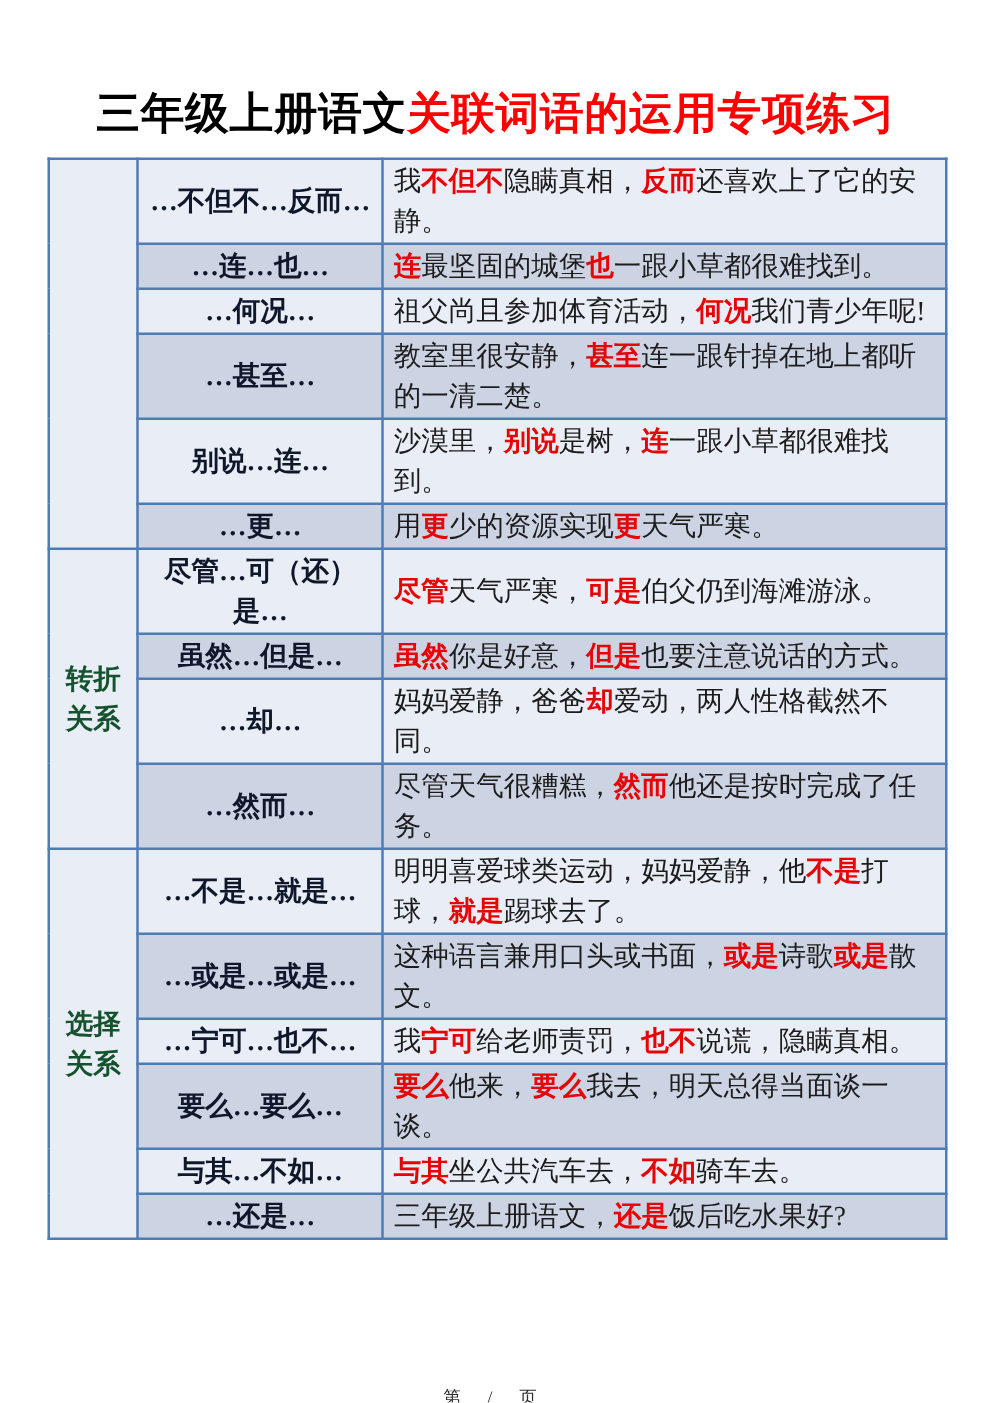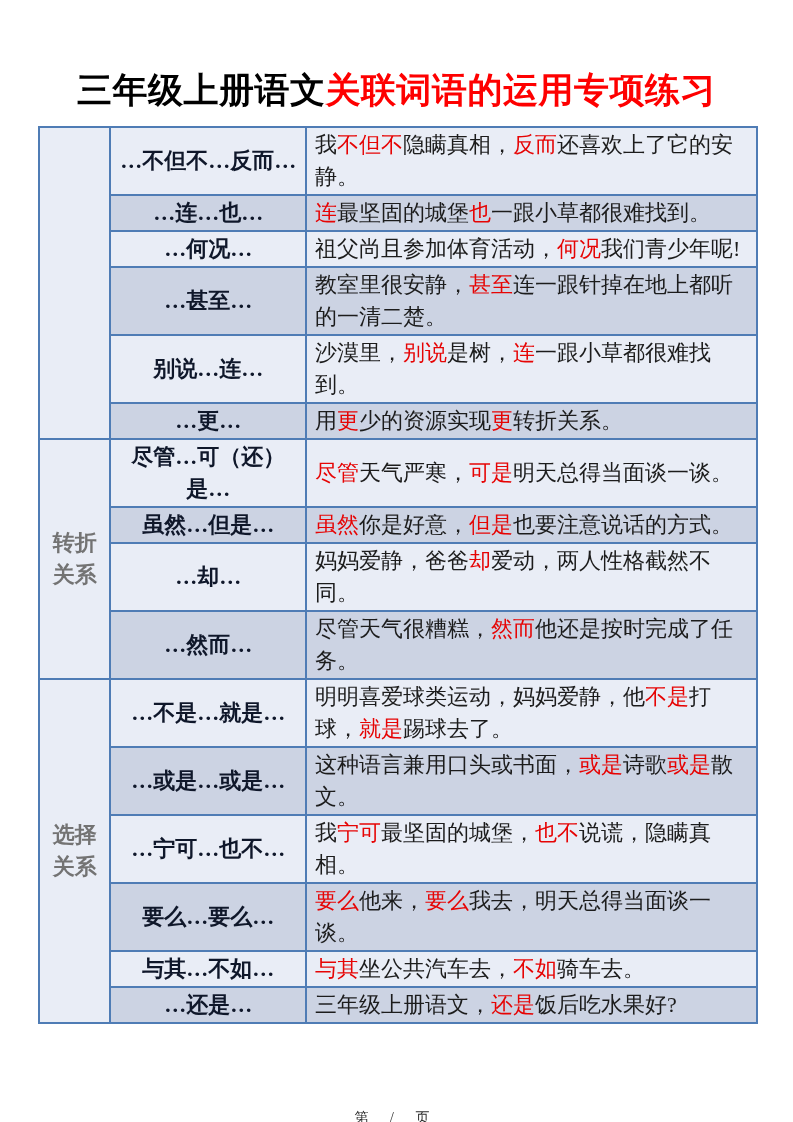--- a/index.html
+++ b/index.html
@@ -21,31 +21,31 @@
     margin-left:38px;width:720px;
   }
   table.wtable td{
     border:2px solid #4f7cb5;
     vertical-align:middle;
     padding:1px 8px;
     font-size:22px;line-height:32px;
   }
   td.cat{
     width:51px;padding:1px 2px;
-    text-align:center;font-weight:bold;color:#737373;
+    text-align:center;font-weight:bold;color:#14532d;
     background:#e9edf6;font-size:23px;line-height:34px;
   }
   td.pattern{
     width:171px;text-align:center;
     color:#0f172a;font-weight:bold;
   }
   td.sentence{width:418px;color:#1c1c1c;text-align:left;}
   tr.band-light td.pattern, tr.band-light td.sentence{background:#e9edf6;}
   tr.band-dark  td.pattern, tr.band-dark  td.sentence{background:#ccd3e3;}
-  .red{color:#e60404;font-weight:normal;}
+  .red{color:#e60404;font-weight:bold;}
   .footer{
     position:absolute;left:0;bottom:32px;width:100%;
     text-align:center;font-size:14px;color:#2b2b2b;
     letter-spacing:9px;
     font-family:Liberation Serif, serif;
   }
 </style>
 </head>
 <body>
 
@@ -71,26 +71,26 @@
         <tr class="band-dark">
           <td class="pattern">…甚至…</td>
           <td class="sentence"><span>教室里很安静，</span><span class="red">甚至</span><span>连一跟针掉在地上都听的一清二楚。</span></td>
         </tr>
         <tr class="band-light">
           <td class="pattern">别说…连…</td>
           <td class="sentence"><span>沙漠里，</span><span class="red">别说</span><span>是树，</span><span class="red">连</span><span>一跟小草都很难找到。</span></td>
         </tr>
         <tr class="band-dark">
           <td class="pattern">…更…</td>
-          <td class="sentence"><span>用</span><span class="red">更</span><span>少的资源实现</span><span class="red">更</span><span>转折关系。</span></td>
+          <td class="sentence"><span>用</span><span class="red">更</span><span>少的资源实现</span><span class="red">更</span><span>天气严寒。</span></td>
         </tr>
         <tr class="band-light">
           <td class="cat" rowspan="4">转折关系</td>
           <td class="pattern">尽管…可（还）是…</td>
-          <td class="sentence"><span class="red">尽管</span><span>天气严寒，</span><span class="red">可是</span><span>明天总得当面谈一谈。</span></td>
+          <td class="sentence"><span class="red">尽管</span><span>天气严寒，</span><span class="red">可是</span><span>伯父仍到海滩游泳。</span></td>
         </tr>
         <tr class="band-dark">
           <td class="pattern">虽然…但是…</td>
           <td class="sentence"><span class="red">虽然</span><span>你是好意，</span><span class="red">但是</span><span>也要注意说话的方式。</span></td>
         </tr>
         <tr class="band-light">
           <td class="pattern">…却…</td>
           <td class="sentence"><span>妈妈爱静，爸爸</span><span class="red">却</span><span>爱动，两人性格截然不同。</span></td>
         </tr>
         <tr class="band-dark">
@@ -101,21 +101,21 @@
           <td class="cat" rowspan="6">选择关系</td>
           <td class="pattern">…不是…就是…</td>
           <td class="sentence"><span>明明喜爱球类运动，妈妈爱静，他</span><span class="red">不是</span><span>打球，</span><span class="red">就是</span><span>踢球去了。</span></td>
         </tr>
         <tr class="band-dark">
           <td class="pattern">…或是…或是…</td>
           <td class="sentence"><span>这种语言兼用口头或书面，</span><span class="red">或是</span><span>诗歌</span><span class="red">或是</span><span>散文。</span></td>
         </tr>
         <tr class="band-light">
           <td class="pattern">…宁可…也不…</td>
-          <td class="sentence"><span>我</span><span class="red">宁可</span><span>最坚固的城堡，</span><span class="red">也不</span><span>说谎，隐瞒真相。</span></td>
+          <td class="sentence"><span>我</span><span class="red">宁可</span><span>给老师责罚，</span><span class="red">也不</span><span>说谎，隐瞒真相。</span></td>
         </tr>
         <tr class="band-dark">
           <td class="pattern">要么…要么…</td>
           <td class="sentence"><span class="red">要么</span><span>他来，</span><span class="red">要么</span><span>我去，明天总得当面谈一谈。</span></td>
         </tr>
         <tr class="band-light">
           <td class="pattern">与其…不如…</td>
           <td class="sentence"><span class="red">与其</span><span>坐公共汽车去，</span><span class="red">不如</span><span>骑车去。</span></td>
         </tr>
         <tr class="band-dark">

